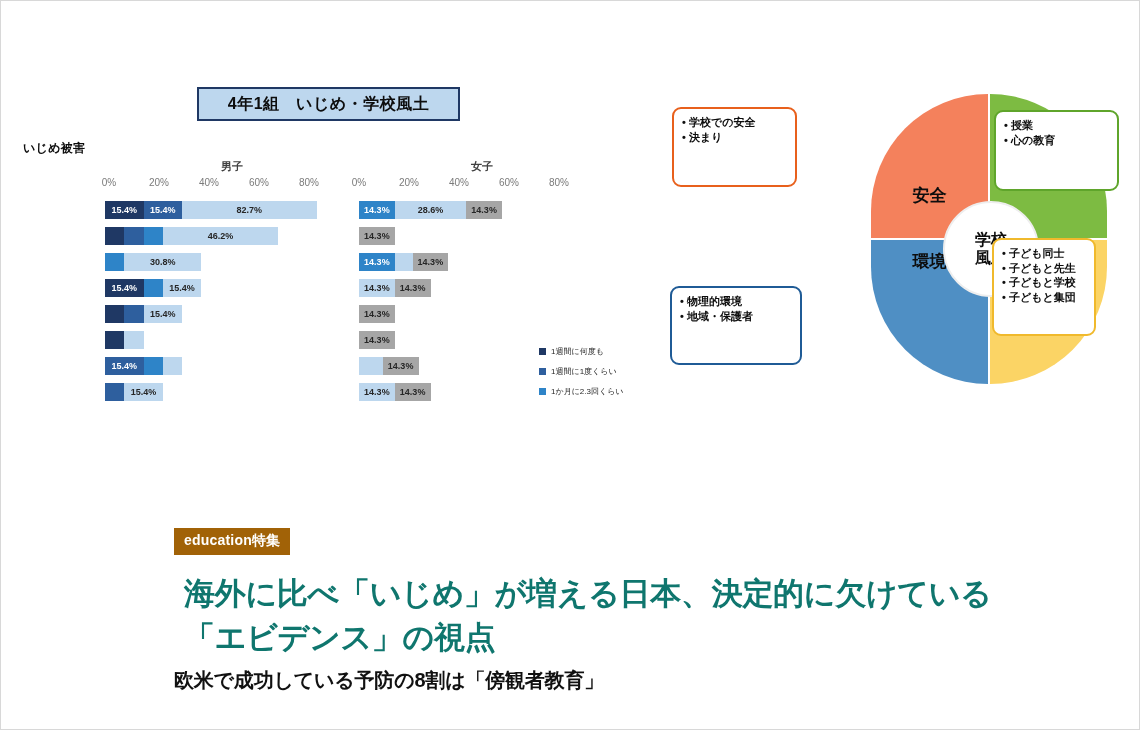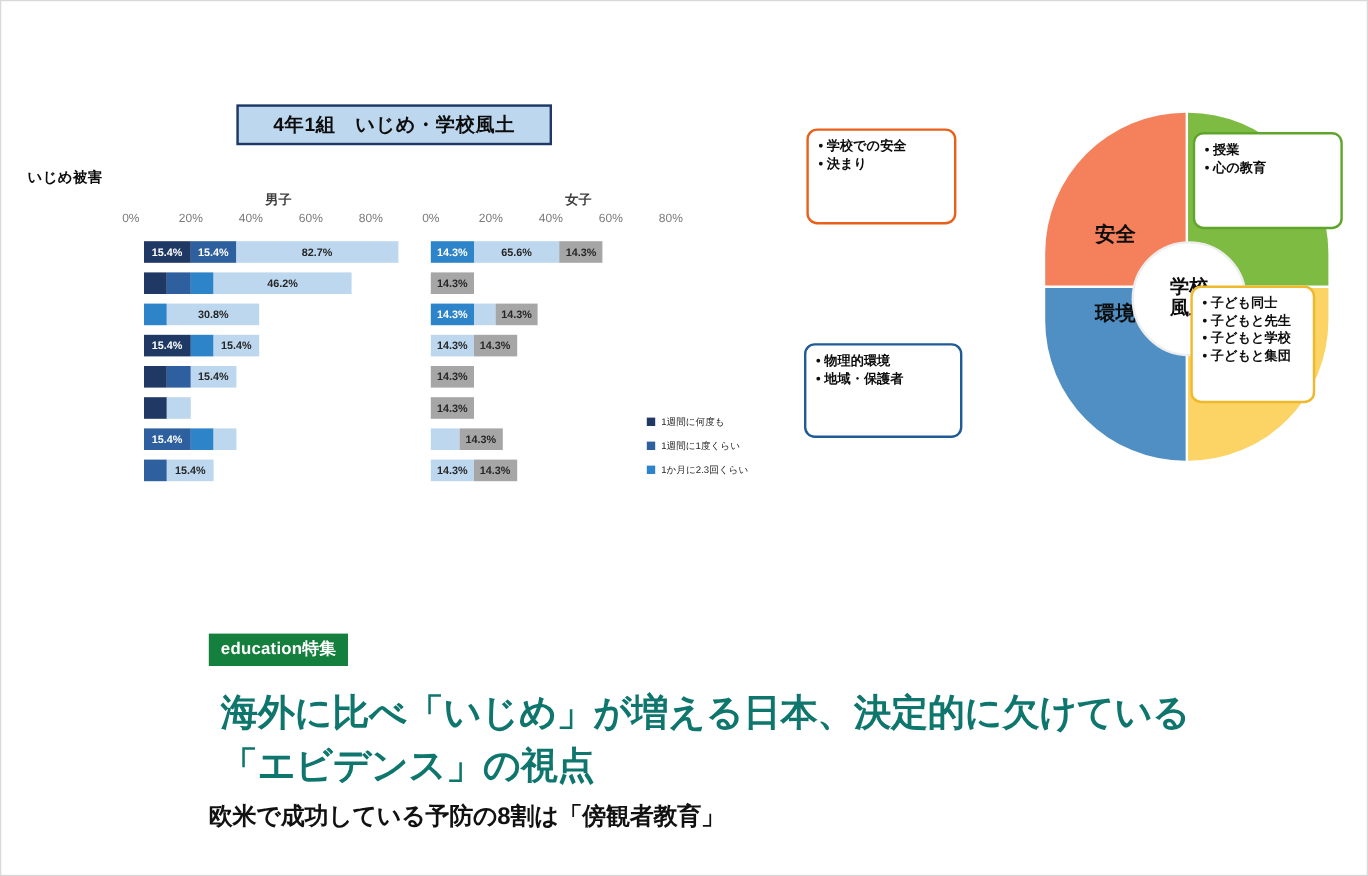--- a/index.html
+++ b/index.html
@@ -110,21 +110,21 @@
   }
   .callout li::before{content:"• ";}
   #callout-safety{left:16px;top:21px;width:125px;height:80px;border-color:#e8601c;}
   #callout-teaching{left:338px;top:24px;width:125px;height:81px;border-color:#5fa52b;}
   #callout-environment{left:14px;top:200px;width:132px;height:79px;border-color:#1f5b96;}
   #callout-relations{left:336px;top:152px;width:104px;height:98px;border-color:#f0b92c;}
 
   
   #article{position:absolute;left:173px;top:527px;width:830px;}
   #badge{
-    display:inline-block;background:#15803d;color:#ffffff;
+    display:inline-block;background:#a16207;color:#ffffff;
     font-size:14px;font-weight:bold;padding:4px 10px 5px 10px;letter-spacing:.2px;
   }
   #headline{
     margin-top:17px;font-size:31px;font-weight:bold;line-height:1.42;
     color:#0f766e;letter-spacing:-0.3px;margin-left:10px;
   }
   #subhead{
     margin-top:7px;font-size:20px;font-weight:bold;color:#111111;
     letter-spacing:-0.2px;
   }
@@ -152,21 +152,21 @@
       </div>
     <div class="axis" id="axis-female" style="left: 358px; width: 225px;">
         <span class="tick" style="left: 0px;">0%</span>
         <span class="tick" style="left: 50px;">20%</span>
         <span class="tick" style="left: 100px;">40%</span>
         <span class="tick" style="left: 150px;">60%</span>
         <span class="tick" style="left: 200px;">80%</span>
       </div>
 
 
-    <div class="plot" id="plot-male" style="left: 119px; width: 225px;">
+    <div class="plot" id="plot-male" style="left: 104px; width: 225px;">
         <div class="bar-row">
           <div class="bar" style="width: 211.5px;">
             <div class="seg s1" style="width: 38.5px;">15.4%</div>
             <div class="seg s2" style="width: 38.5px;">15.4%</div>
             <div class="seg s4" style="width: 134.5px;">82.7%</div>
           </div>
         </div>
         <div class="bar-row">
           <div class="bar" style="width: 173.25px;">
             <div class="seg s1" style="width: 19.25px;"></div>
@@ -212,21 +212,21 @@
           <div class="bar" style="width: 57.75px;">
             <div class="seg s2" style="width: 19.25px;"></div>
             <div class="seg s4" style="width: 38.5px;">15.4%</div>
           </div>
         </div>
       </div>
     <div class="plot" id="plot-female" style="left: 358px; width: 225px;">
         <div class="bar-row">
           <div class="bar" style="width: 143px;">
             <div class="seg s3" style="width: 35.75px;">14.3%</div>
-            <div class="seg s4" style="width: 71.5px;">65.6%</div>
+            <div class="seg s4" style="width: 71.5px;">28.6%</div>
             <div class="seg s5" style="width: 35.75px;">14.3%</div>
           </div>
         </div>
         <div class="bar-row">
           <div class="bar" style="width: 35.75px;">
             <div class="seg s5" style="width: 35.75px;">14.3%</div>
           </div>
         </div>
         <div class="bar-row">
           <div class="bar" style="width: 89.25px;">

